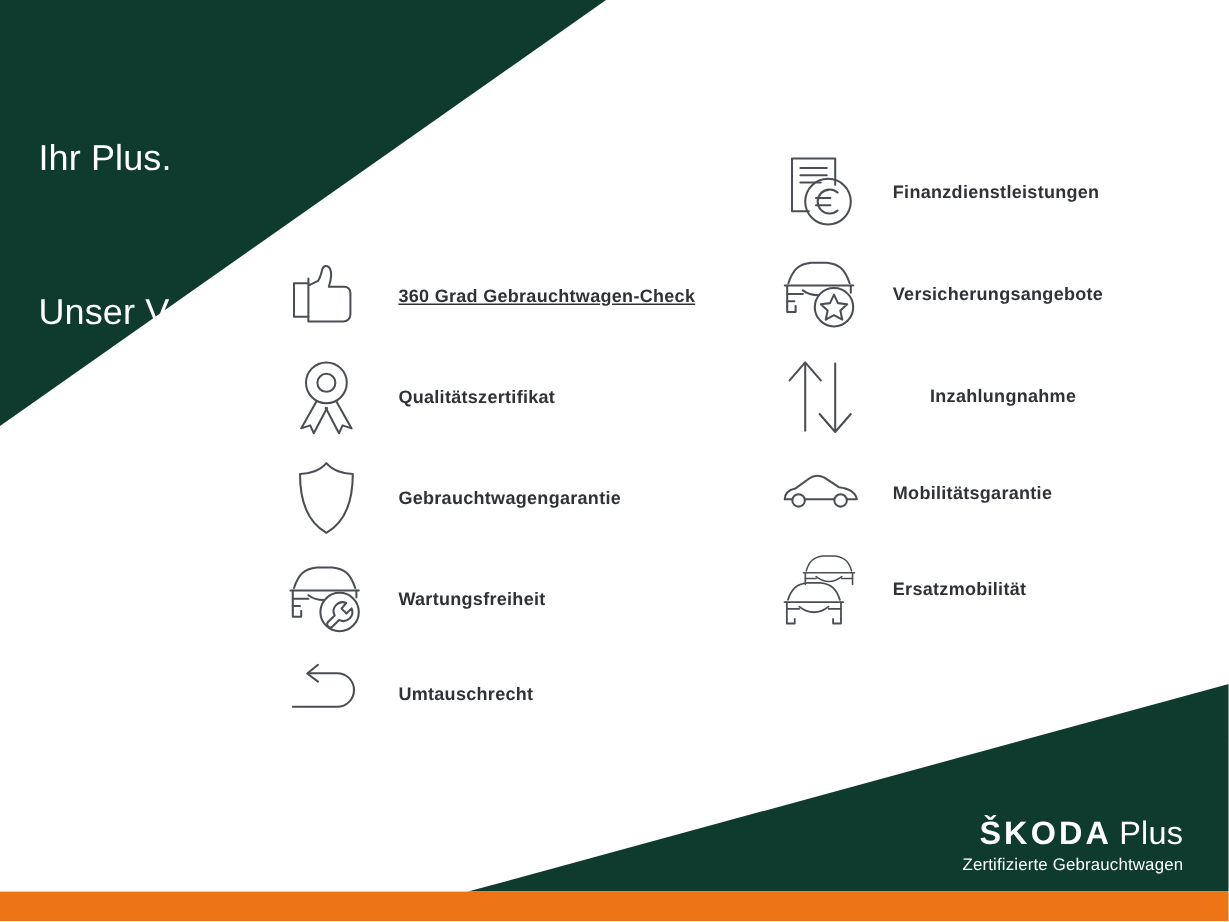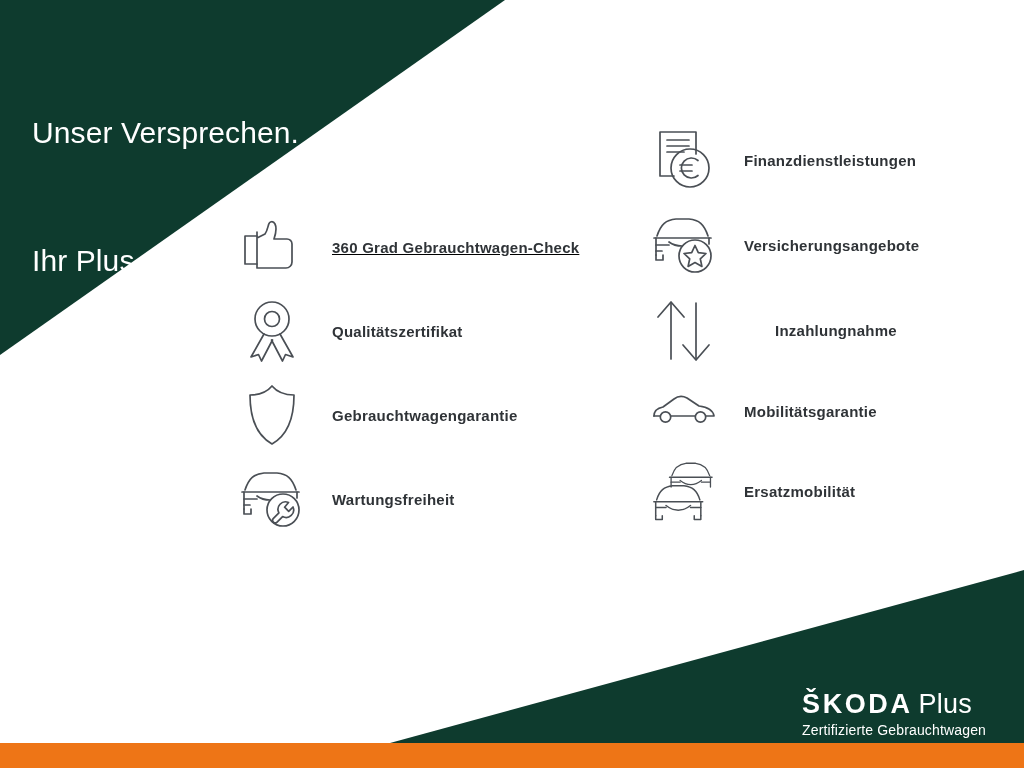--- a/index.html
+++ b/index.html
@@ -85,21 +85,22 @@
   .col-right .feature:nth-child(1) { height: 84px; }
   .col-right .feature:nth-child(2) { height: 86px; }
   .col-right .feature:nth-child(3) { height: 85px; gap: 31px; }
   .col-right .feature:nth-child(4) { height: 76px; }
   .col-right .feature:nth-child(5) { height: 84px; }
 
   
   .brand {
     position: absolute;
     right: 38px;
-    bottom: 30px;
+    bottom: 40px;
+    text-align: right;
     color: #ffffff;
   }
   .brand-top {
     font-size: 27px;
     line-height: 1.08;
     letter-spacing: 0.4px;
     white-space: nowrap;
   }
   .brand-mark {
     font-weight: bold;
@@ -123,22 +124,22 @@
 
 <div id="page">
 
   <svg class="shape-layer" viewBox="0 0 1024 768" preserveAspectRatio="none">
     <polygon points="0,0 505,0 0,355" fill="#0E3B2E"></polygon>
     <polygon points="1024,570 1024,743 390,743" fill="#0E3B2E"></polygon>
     <rect x="0" y="743" width="1024" height="25" fill="#EE7516"></rect>
   </svg>
 
   <div class="headline">
+    <span class="line">Ihr Plus.</span>
     <span class="line">Unser Versprechen.</span>
-    <span class="line">Ihr Plus.</span>
   </div>
 
   <div class="col col-left">
 
     <div class="feature">
       <span class="ic">
         <svg width="62" height="58" viewBox="0 0 62 58" fill="none" stroke="#4A4F55" stroke-width="1.7" stroke-linejoin="round" stroke-linecap="round">
           <path d="M4 18 H16 M4 18 V46 M4 46 H16"></path>
           <path d="M16 14 V50 H45 a6 6 0 0 0 6 -6 V26 a5 5 0 0 0 -5 -5 H33
                    c2 -6 3 -11 1 -15 -1.6 -3.2 -5.4 -3 -6.4 0.4 -1 3.4 -1.6 7 -3.6 9.6
@@ -180,20 +181,29 @@
           <path d="M18 28 C22 31 26 32 31 32"></path>
           <path d="M5 41 V46 H12 V41"></path>
           <circle cx="44" cy="42" r="16"></circle>
           <path d="M49.5 34.5 a7.5 7.5 0 0 0 -9.6 10.4 l-5.5 5.5 a2.6 2.6 0 0 0 3.7 3.7 l5.5 -5.5
                    a7.5 7.5 0 0 0 10.4 -9.6 l-4.3 4.3 -4.1 -4.1 z"></path>
         </svg>
       </span>
       <span class="lbl">Wartungsfreiheit</span>
     </div>
 
+    <div class="feature">
+      <span class="ic">
+        <svg width="62" height="40" viewBox="0 0 62 40" fill="none" stroke="#4A4F55" stroke-width="1.7" stroke-linejoin="round" stroke-linecap="round">
+          <path d="M3 31 H40 a14 14 0 0 0 0 -28 H16"></path>
+          <path d="M24 -4 L15 3.2 L24 10"></path>
+        </svg>
+      </span>
+      <span class="lbl">Umtauschrecht</span>
+    </div>
 
   </div>
 
   <div class="col col-right">
 
     <div class="feature">
       <span class="ic">
         <svg width="60" height="64" viewBox="0 0 60 64" fill="none" stroke="#4A4F55" stroke-width="1.7" stroke-linejoin="round" stroke-linecap="round">
           <path d="M6 4 H42 V26 M6 4 V48 H20"></path>
           <path d="M13 12 H35 M13 18 H35 M13 24 H30"></path>

